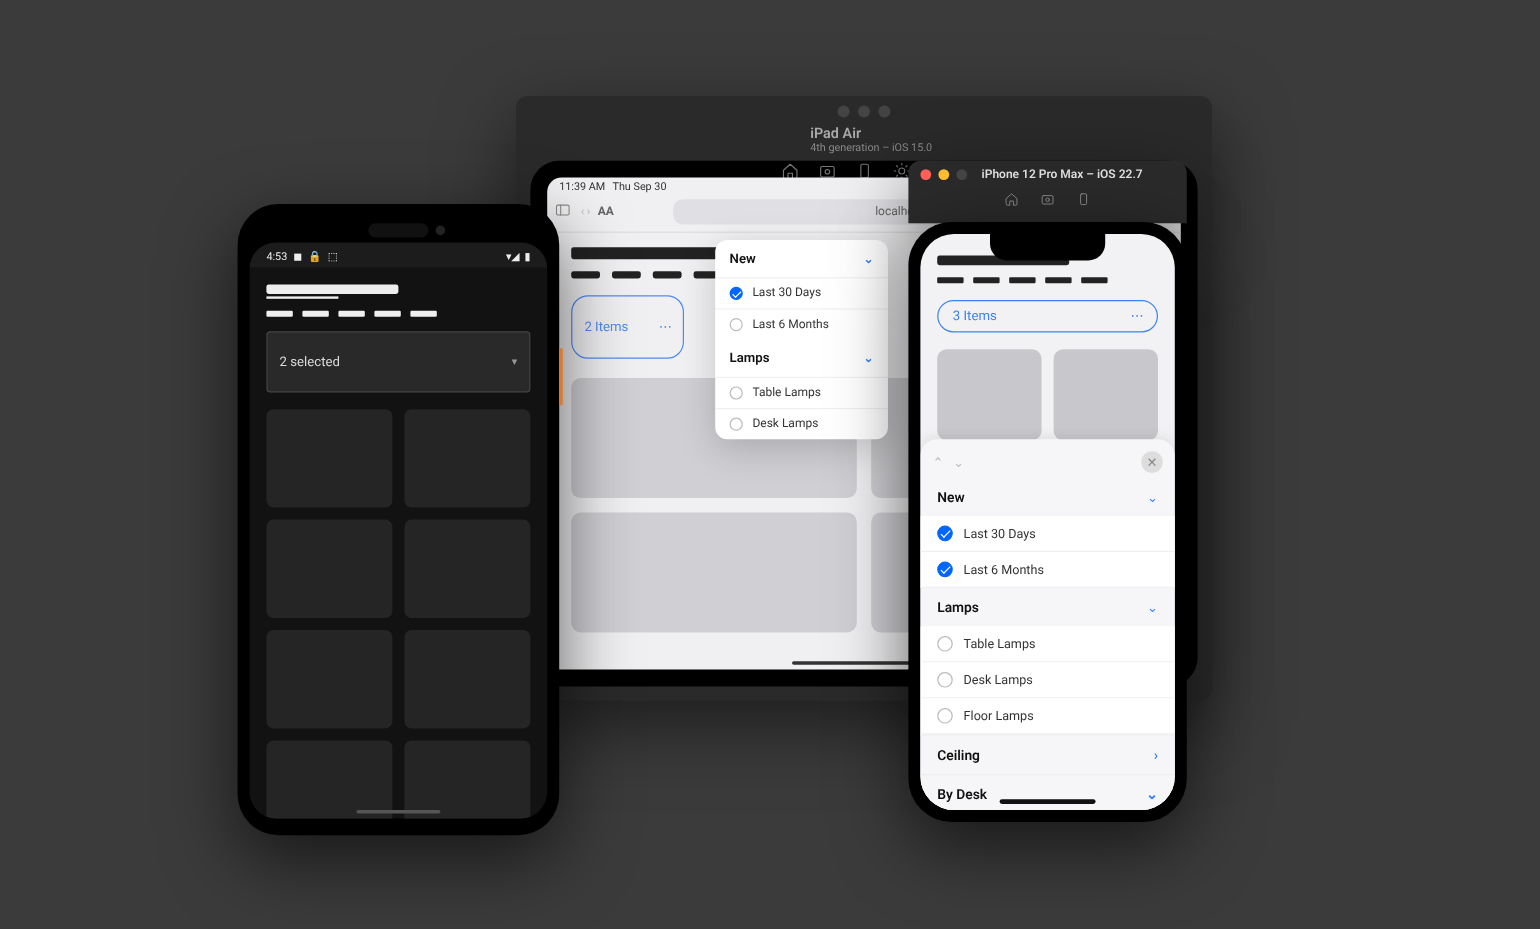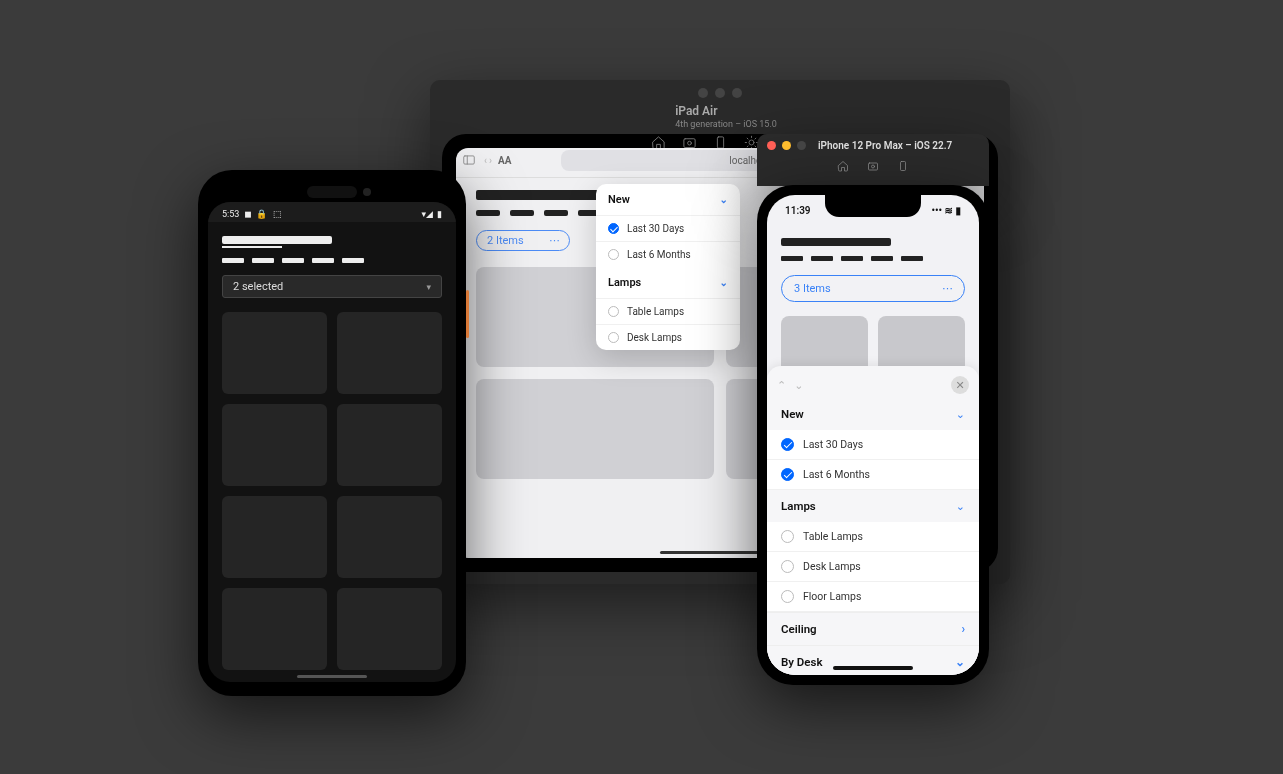--- a/index.html
+++ b/index.html
@@ -21,21 +21,21 @@
 .ipad-statusbar .spacer { flex: 1; }
 .ipad-safari-bar { display: flex; align-items: center; padding: 2px 6px 6px; gap: 6px; font-size: 10px; color: #888; border-bottom: 1px solid #ddd; }
 .ipad-safari-bar .sidebar-toggle { width: 16px; }
 .ipad-safari-bar .nav-arrows { display: flex; gap: 2px; color: #bbb; }
 .ipad-safari-bar .url-bar { flex: 1; background: #e0e0e4; border-radius: 8px; padding: 5px 10px; text-align: center; color: #666; font-size: 10px; margin: 0 40px; }
 .ipad-safari-bar .aa { color: #666; font-weight: 700; margin-right: 4px; }
 .ipad-content { padding: 12px 20px; position: relative; }
 .ipad-skeleton-title { width: 140px; height: 10px; background: #222; border-radius: 2px; }
 .ipad-skeleton-row { display: flex; gap: 10px; margin-top: 10px; }
 .ipad-skeleton-row .dash { width: 24px; height: 6px; background: #222; border-radius: 2px; }
-.ipad-filter-chip { display: inline-flex; align-items: center; justify-content: space-between; border: 1px solid #4c8bf5; color: #4c8bf5; font-size: 11px; padding: 3px 10px; border-radius: 14px; margin-top: 14px; width: 94px; text-align: center; }
+.ipad-filter-chip { display: inline-flex; align-items: center; justify-content: space-between; border: 1px solid #4c8bf5; color: #4c8bf5; font-size: 11px; padding: 19px 10px; border-radius: 14px; margin-top: 14px; width: 94px; text-align: center; }
 .ipad-filter-chip .dots { letter-spacing: -1px; }
 .ipad-grid { display: grid; grid-template-columns: 1fr 1fr; gap: 12px; margin-top: 16px; }
 .ipad-grid-item { background: #d0d0d4; border-radius: 8px; height: 100px; }
 .ipad-popover { position: absolute; left: 140px; top: 6px; width: 144px; background: #fff; border-radius: 10px; box-shadow: 0 8px 30px rgba(0,0,0,0.18); overflow: hidden; }
 .ipad-popover .section { }
 .ipad-popover .section-header { display: flex; justify-content: space-between; align-items: center; padding: 9px 12px; font-size: 11px; font-weight: 600; color: #111; }
 .ipad-popover .section-header .chev { color: #3a82f7; font-size: 10px; }
 .ipad-popover .option { display: flex; align-items: center; gap: 8px; padding: 7px 12px; font-size: 10px; color: #333; border-top: 1px solid #f0f0f0; }
 .ipad-popover .option .radio { width: 11px; height: 11px; border-radius: 50%; border: 1px solid #bbb; flex-shrink: 0; }
 .ipad-popover .option.selected .radio { background: #0066ff; border-color: #0066ff; position: relative; }
@@ -50,21 +50,21 @@
 .android-camera::after { content: ""; position: absolute; right: -14px; top: 2px; width: 8px; height: 8px; border-radius: 50%; background: #222; }
 .android-screen { background: #121212; border-radius: 22px; height: 480px; overflow: hidden; position: relative; }
 .android-statusbar { display: flex; justify-content: space-between; align-items: center; padding: 7px 14px 3px; font-size: 9px; color: #eee; background: #1c1c1c; }
 .android-statusbar .left { display: flex; gap: 5px; align-items: center; }
 .android-statusbar .right { display: flex; gap: 4px; align-items: center; }
 .android-content { padding: 14px 14px; }
 .and-skel-title { width: 110px; height: 8px; background: #eee; border-radius: 2px; }
 .and-under { width: 60px; height: 2px; background: #eee; margin-top: 2px; }
 .and-dash-row { display: flex; gap: 8px; margin-top: 10px; }
 .and-dash-row .d { width: 22px; height: 5px; background: #eee; border-radius: 1px; }
-.and-select { margin-top: 12px; background: #292929; border: 1px solid #444; border-radius: 3px; padding: 4px 10px; color: #ddd; font-size: 11px; display: flex; justify-content: space-between; align-items: center; }
+.and-select { margin-top: 12px; background: #292929; border: 1px solid #444; border-radius: 3px; padding: 18px 10px; color: #ddd; font-size: 11px; display: flex; justify-content: space-between; align-items: center; }
 .and-select .arrow { color: #999; font-size: 9px; }
 .and-grid { display: grid; grid-template-columns: 1fr 1fr; gap: 10px; margin-top: 14px; }
 .and-grid-item { background: #252525; border-radius: 6px; height: 82px; }
 .android-volume { position: absolute; right: -3px; top: 120px; width: 3px; height: 48px; background: #d97938; border-radius: 2px; }
 .android-home { position: absolute; bottom: 4px; left: 50%; transform: translateX(-50%); width: 70px; height: 3px; background: #555; border-radius: 2px; }
 
 
 .iphone-sim { position: absolute; left: 757px; top: 134px; width: 232px; }
 .iphone-titlebar { background: #2a2a2a; border-radius: 10px 10px 0 0; padding: 6px 10px; box-shadow: 0 20px 60px rgba(0,0,0,0.5); }
 .iphone-title-row { display: flex; align-items: center; gap: 6px; }
@@ -133,20 +133,26 @@
             <path class="icon-stroke" d="M12 2v2M12 20v2M4 12H2M22 12h-2M5 5l1.5 1.5M17.5 17.5L19 19M5 19l1.5-1.5M17.5 6.5L19 5"></path>
           </svg></span>
       <span><svg viewBox="0 0 24 24">
             <rect class="icon-stroke" x="5" y="5" width="14" height="14" rx="2"></rect>
             <path class="icon-stroke" d="M9 9h6M9 12h6M9 15h6"></path>
           </svg></span>
     </div>
   </div>
   <div class="ipad-device">
     <div class="ipad-screen">
+      <div class="ipad-statusbar">
+        <span>11:39 AM</span>
+        <span>Thu Sep 30</span>
+        <div class="spacer"></div>
+        <span>•••</span>
+      </div>
       <div class="ipad-safari-bar">
         <span class="sidebar-toggle"><svg viewBox="0 0 24 24" width="14" height="14">
               <rect class="icon-stroke" x="3" y="5" width="18" height="14" rx="2"></rect>
               <path class="icon-stroke" d="M9 5v14"></path>
             </svg></span>
         <div class="nav-arrows">
           <span>‹</span>
           <span>›</span>
         </div>
         <span class="aa">AA</span>
@@ -209,21 +215,21 @@
 
 <div class="android">
   <div class="android-frame">
     <div class="android-volume"></div>
     <div class="android-camera-bar">
         <div class="android-camera"></div>
       </div>
     <div class="android-screen">
       <div class="android-statusbar">
         <div class="left">
-          <span>5:53</span>
+          <span>4:53</span>
           <span>◼</span>
           <span>🔒</span>
           <span>⬚</span>
         </div>
         <div class="right">
           <span>▾◢</span>
           <span>▮</span>
         </div>
       </div>
       <div class="android-content">
@@ -273,24 +279,20 @@
             <circle class="icon-stroke" cx="12" cy="13" r="3"></circle>
           </svg></span>
       <span><svg viewBox="0 0 24 24">
             <rect class="icon-stroke" x="7" y="3" width="10" height="18" rx="2"></rect>
           </svg></span>
     </div>
   </div>
   <div class="iphone-device">
     <div class="iphone-screen">
       <div class="iphone-notch"></div>
-      <div class="iphone-statusbar">
-        <span>11:39</span>
-        <span>••• ≋ ▮</span>
-      </div>
       <div class="iphone-content">
         <div class="iph-skel-title"></div>
         <div class="iph-dash-row">
           <div class="d"></div>
             <div class="d"></div>
             <div class="d"></div>
             <div class="d"></div>
             <div class="d"></div>
         </div>
         <div class="iph-filter-chip">

